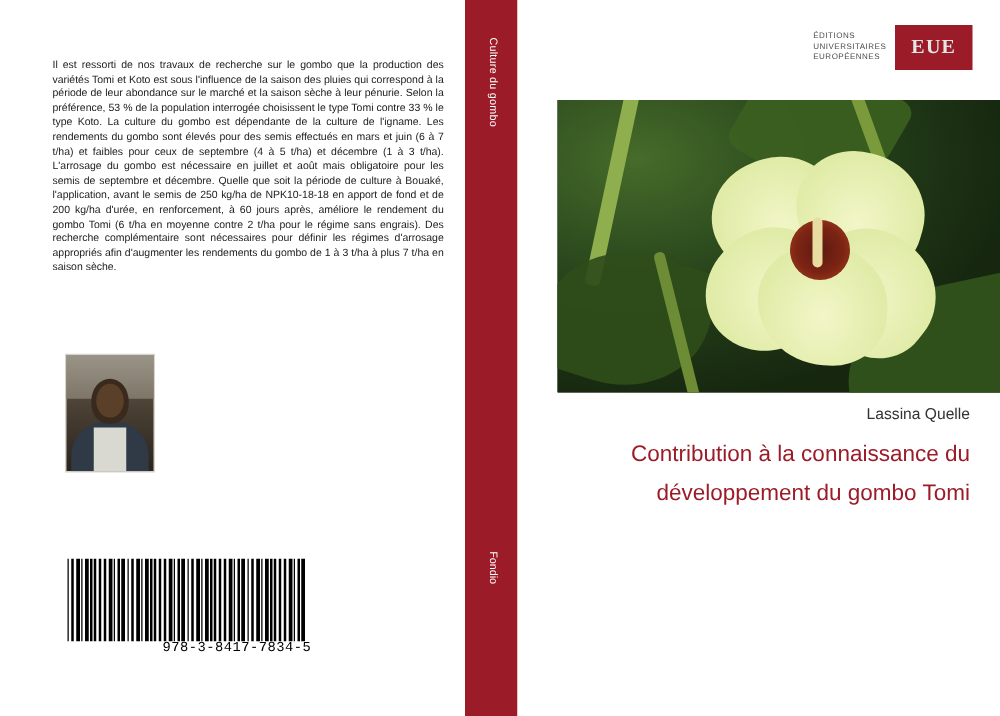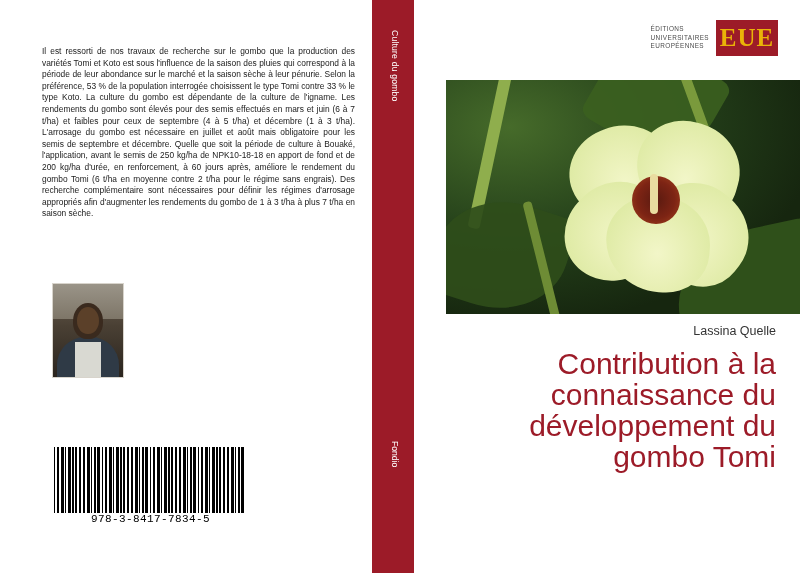--- a/index.html
+++ b/index.html
@@ -124,21 +124,21 @@
     top: 0;
     height: 100%;
     background: #000;
     display: block;
   }
   .barcode-num {
     position: absolute;
     left: 0;
     top: 66px;
     width: 197px;
-    text-align: center;
+    text-align: right;
     font-family: "Liberation Mono", monospace;
     font-size: 11px;
     letter-spacing: 0.4px;
     color: #000;
   }
 
   
   .spine {
     position: absolute;
     left: 372px;
@@ -192,23 +192,23 @@
   }
   .pub-logo {
     width: 62px;
     height: 36px;
     background: #9c1b28;
     position: relative;
   }
   .pub-logo span {
     position: absolute;
     left: 0; top: 0; width: 100%; height: 100%;
-    color: #eab308;
+    color: #e5e5e5;
     font-family: "Liberation Serif", serif;
-    font-size: 25px;
+    font-size: 16px;
     font-weight: bold;
     letter-spacing: 1px;
     display: flex;
     align-items: center;
     justify-content: center;
   }
   .pub-text {
     font-size: 6.4px;
     line-height: 8.4px;
     color: #4b4b4b;
@@ -291,21 +291,21 @@
     font-size: 12.5px;
     color: #333333;
     text-align: right;
   }
   .book-title {
     position: absolute;
     right: 24px;
     top: 348px;
     width: 330px;
     text-align: right;
-    font-size: 30px;
+    font-size: 18px;
     line-height: 31px;
     color: #9c1b28;
     font-family: "Liberation Sans", sans-serif;
   }
 </style>
 </head>
 <body>
 
 <div class="cover">
 

